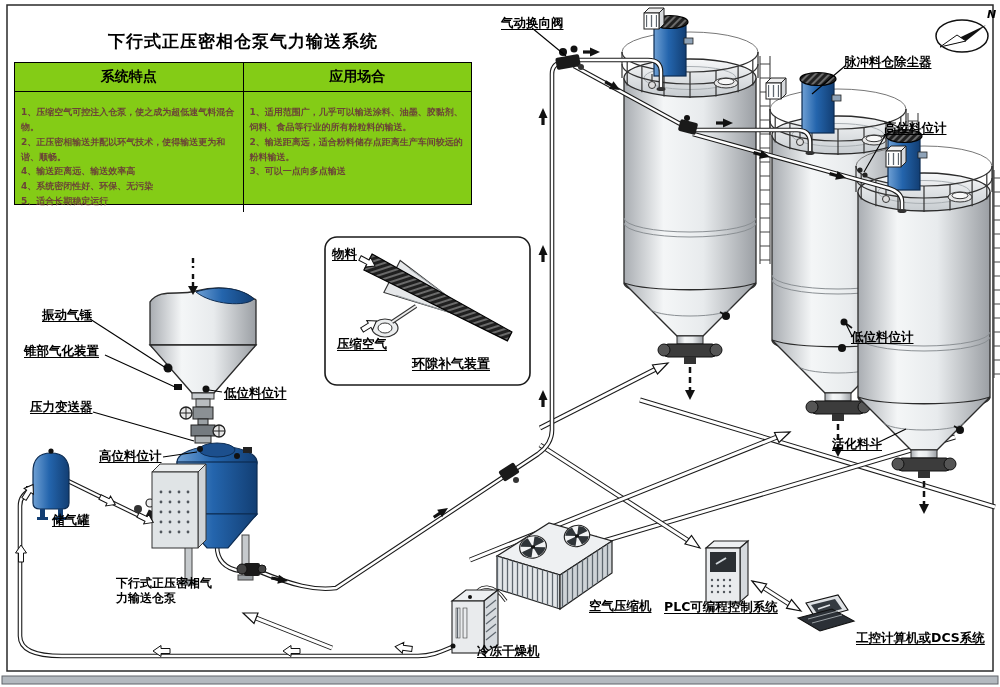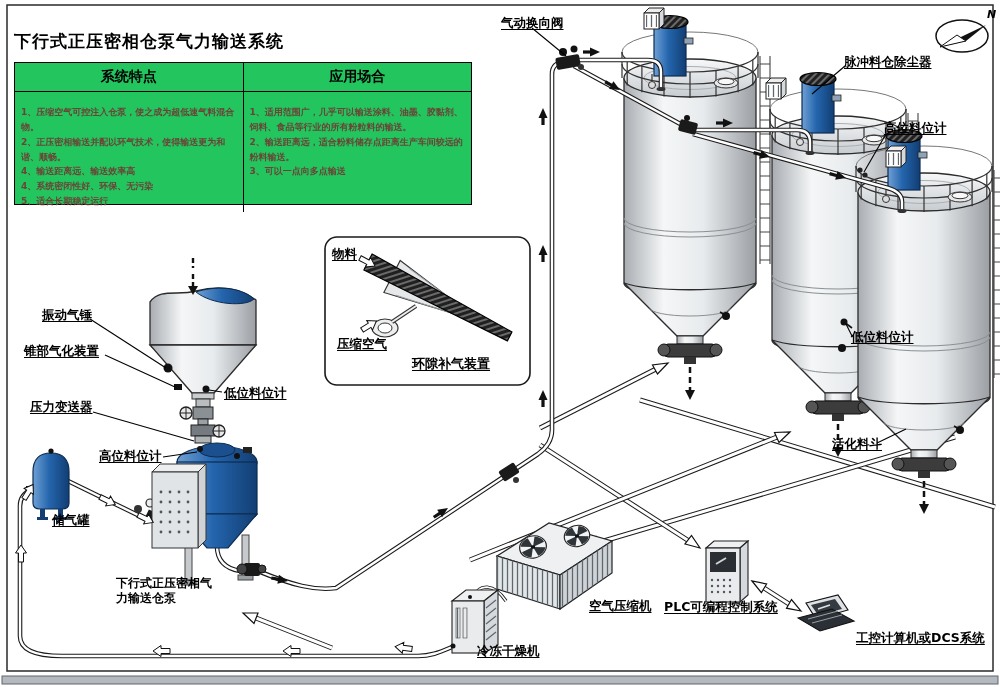--- a/index.html
+++ b/index.html
@@ -1,22 +1,22 @@
 <!DOCTYPE html>
 <html><head>
 <meta charset="utf-8">
 <style>
   html,body{margin:0;padding:0;background:#fff;}
   #stage{position:relative;width:1000px;height:687px;background:#fff;overflow:hidden;
          font-family:"DejaVu Sans","Liberation Sans",sans-serif;}
   #scene{position:absolute;left:0;top:0;z-index:1;}
-  .title{position:absolute;left:14px;top:30px;width:458px;
+  .title{position:absolute;left:14px;top:30px;width:458px;text-align:center;
          font-size:17px;font-weight:bold;letter-spacing:1px;color:#000;z-index:3;}
   .tbl{position:absolute;left:14px;top:62px;width:458px;height:143px;border:1.5px solid #000;
-       display:flex;flex-direction:column;background:#22c55e;z-index:3;box-sizing:border-box;}
+       display:flex;flex-direction:column;background:#84cc16;z-index:3;box-sizing:border-box;}
   .tbl-head{display:flex;border-bottom:1.5px solid #000;height:28px;flex:none;}
   .tbl-h{flex:1;display:flex;align-items:center;justify-content:center;font-size:14px;font-weight:bold;color:#000;}
   .tbl-h.first{border-right:1.5px solid #000;}
   .tbl-body{display:flex;flex:1;}
   .tbl-cell{flex:1;padding:13px 5px 3px 6px;font-size:9px;line-height:1.65;color:#6b4437;font-weight:bold;}
   .tbl-cell.first{border-right:1.5px solid #000;}
   .lbl{position:absolute;font-size:12.5px;font-weight:bold;color:#000;white-space:nowrap;z-index:3;
        text-decoration:underline;text-underline-offset:2px;}
   .lbl-big{position:absolute;font-size:12px;font-weight:bold;color:#000;line-height:1.25;z-index:3;}
   .lbl-mid{font-size:13px;}

